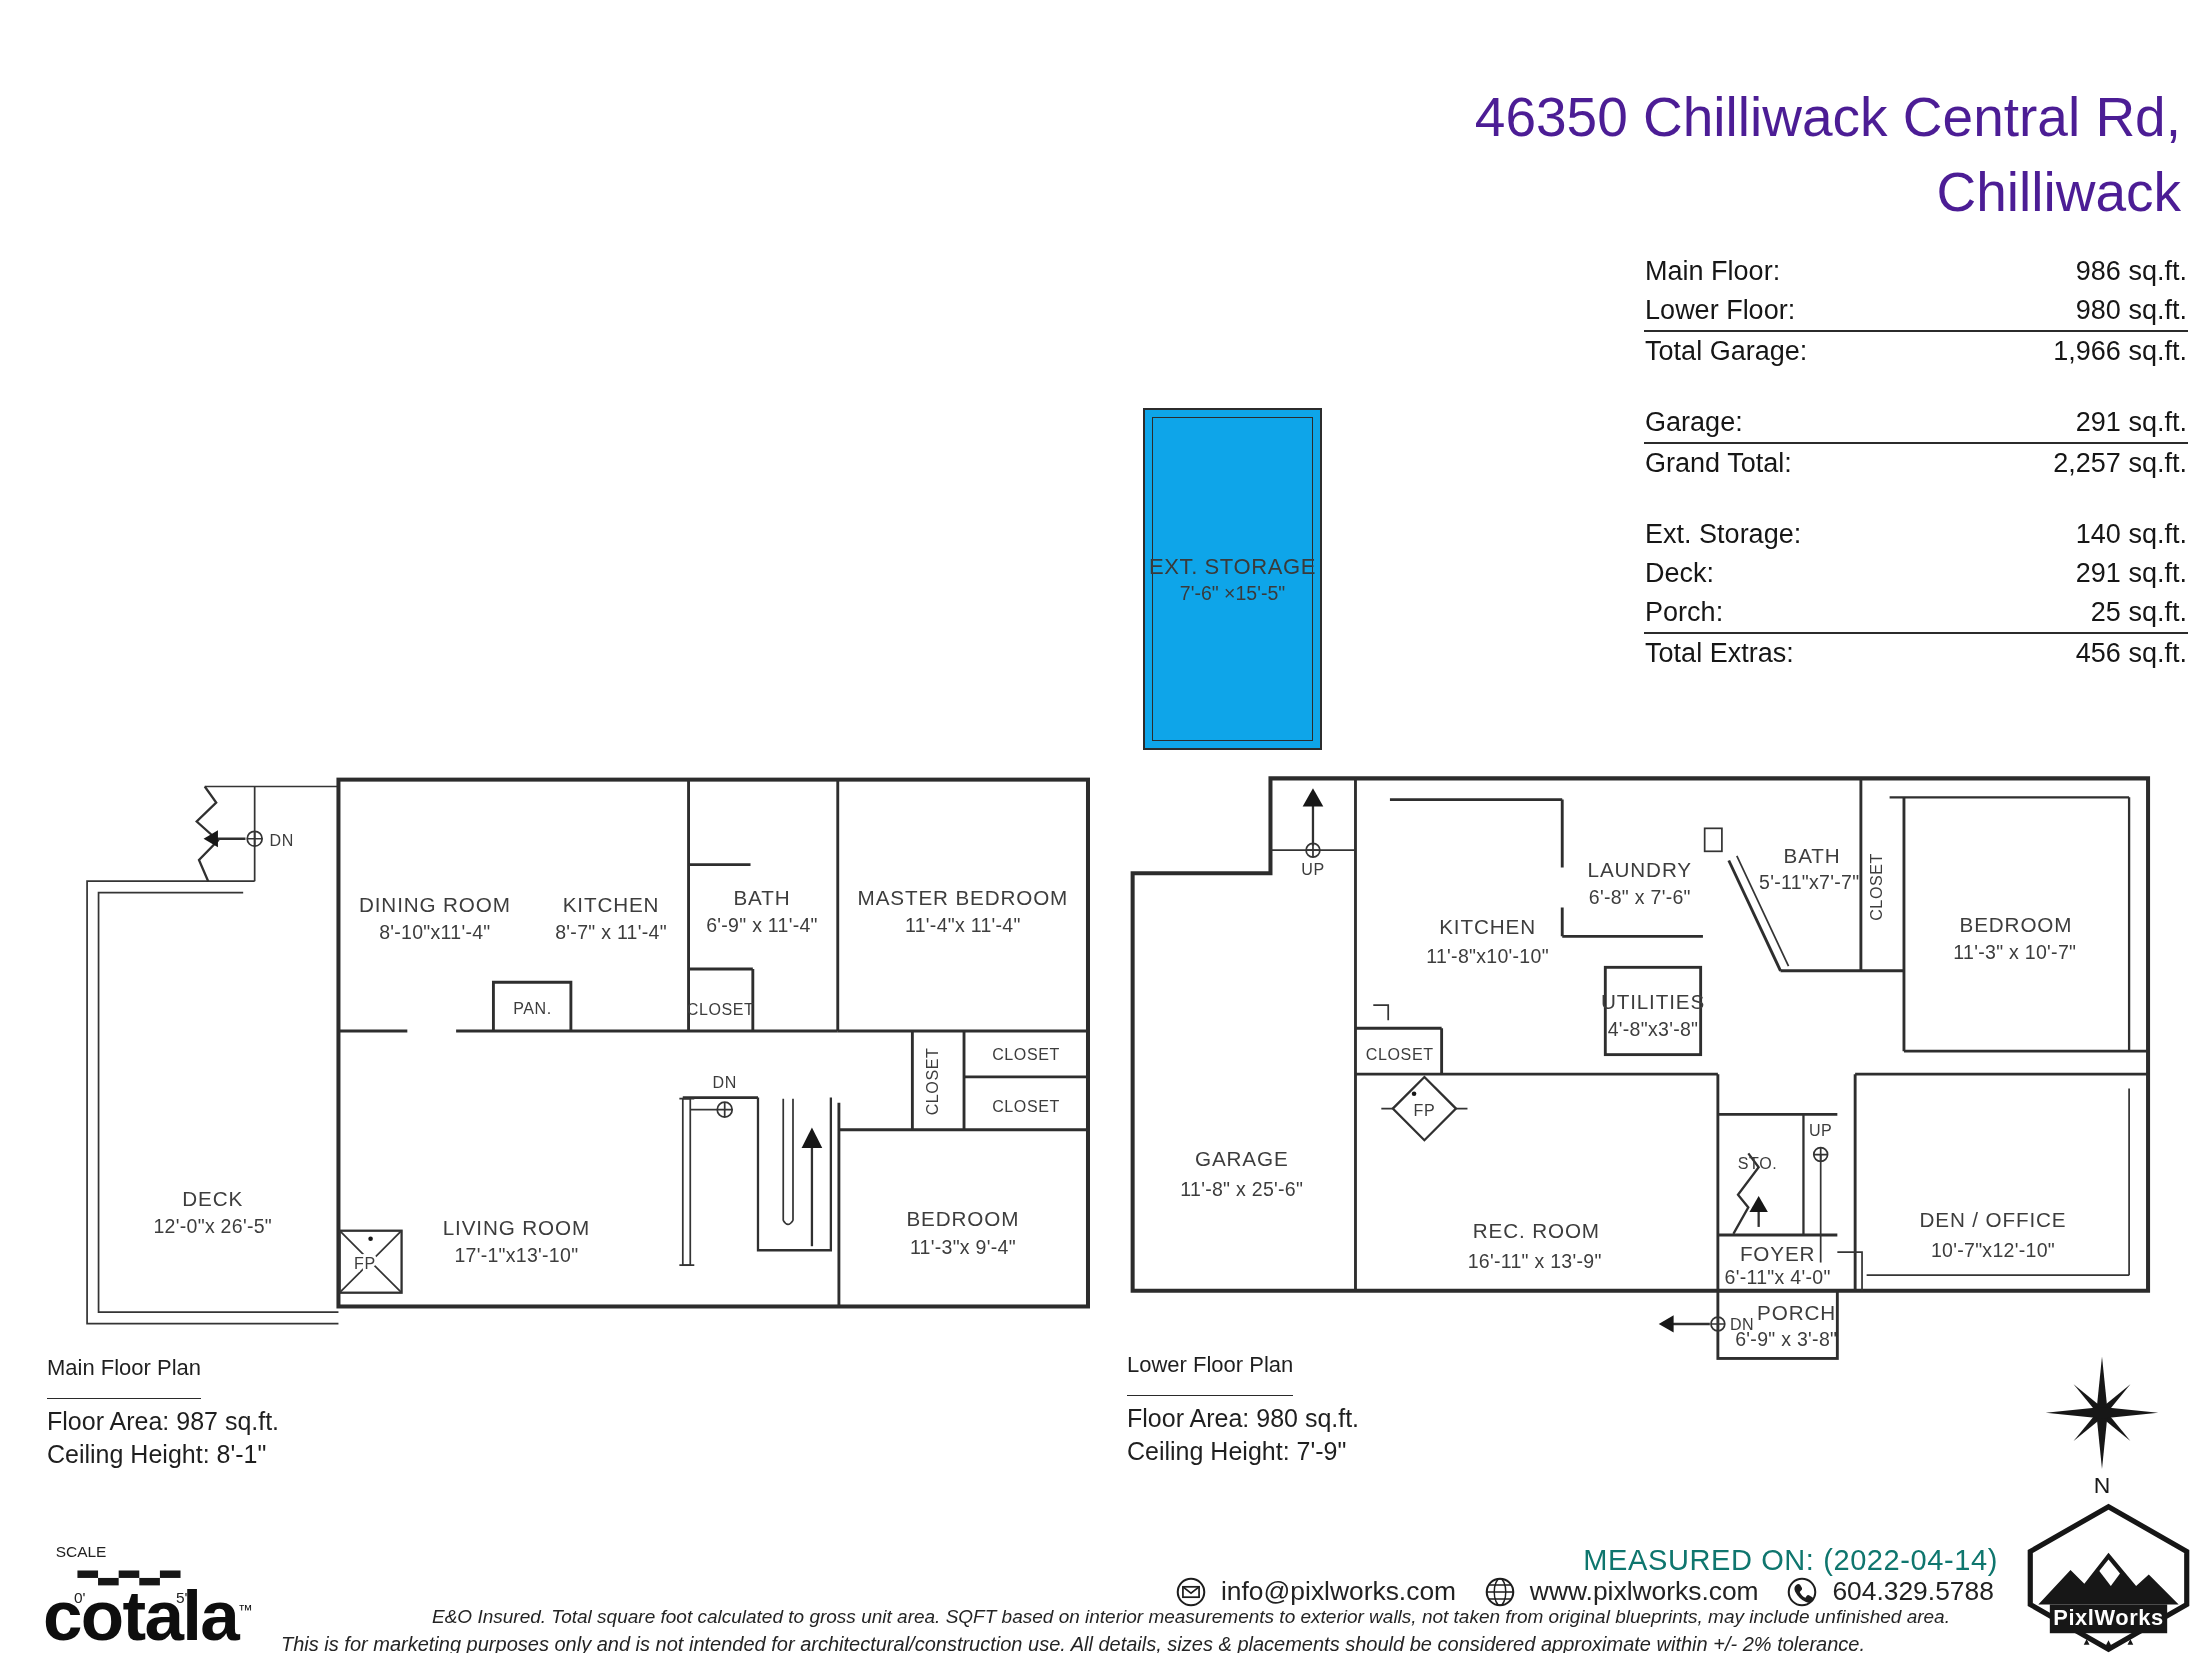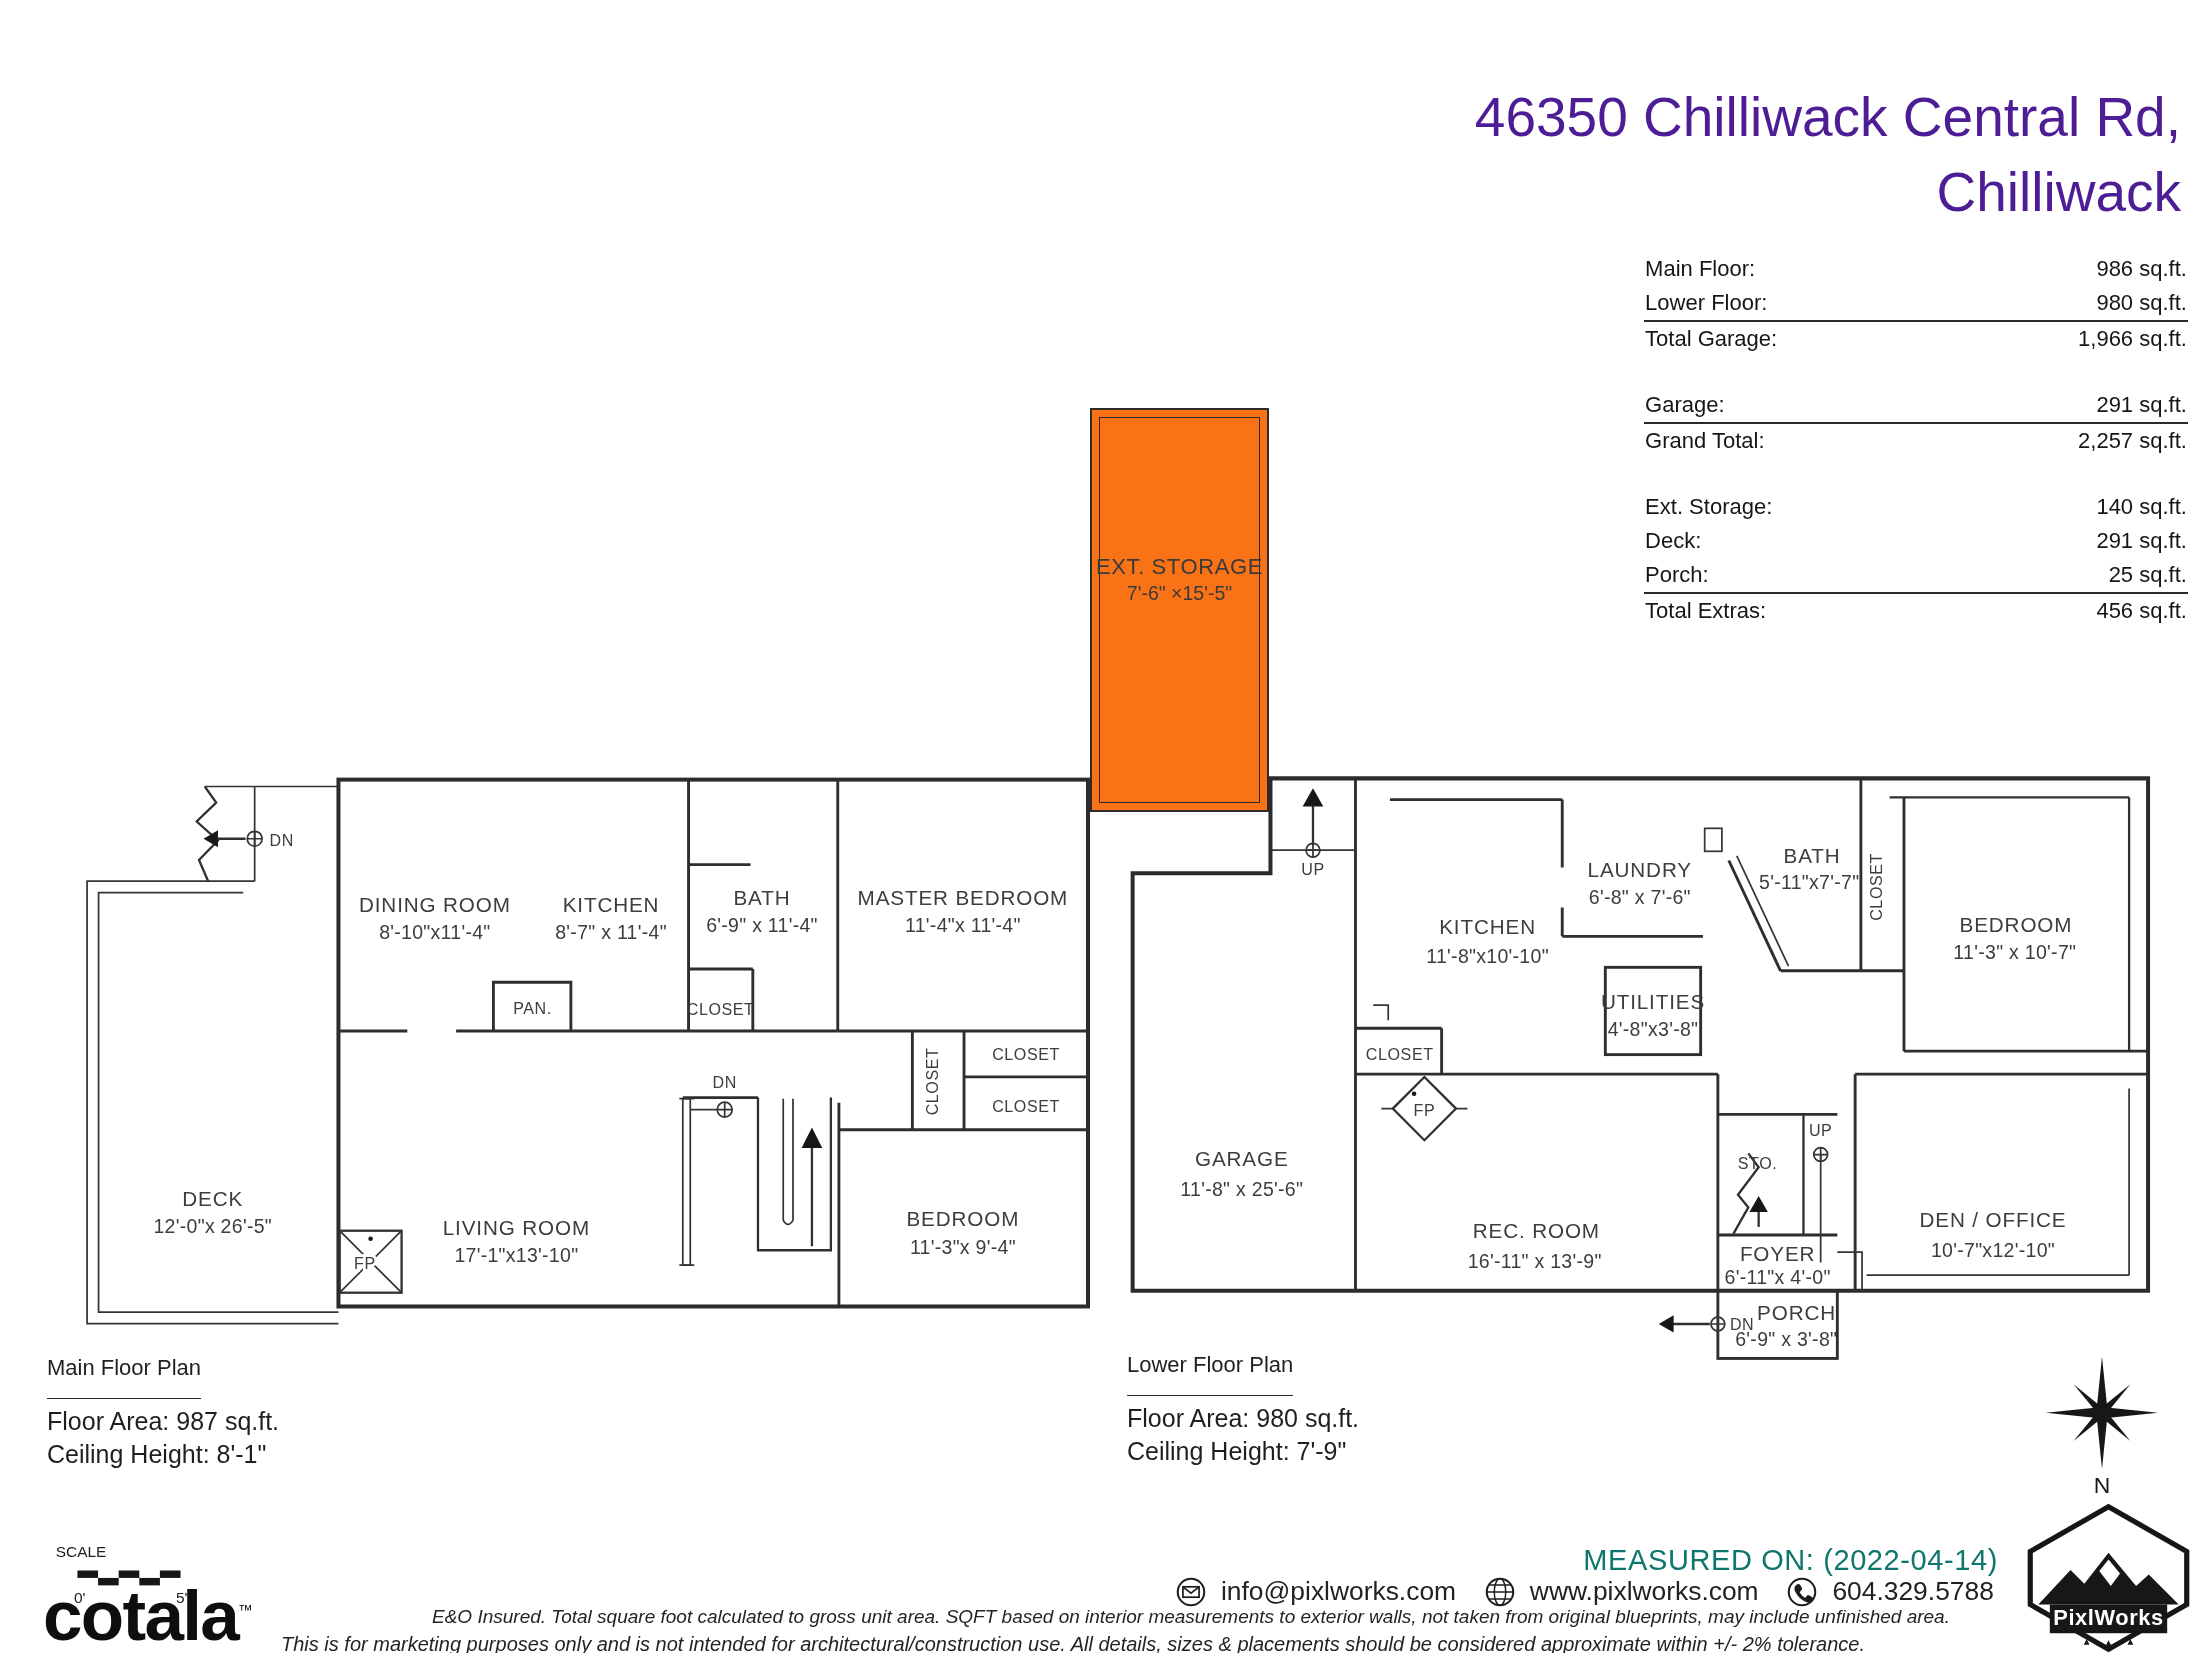--- a/index.html
+++ b/index.html
@@ -7,28 +7,28 @@
     width:2205px;height:1654px;position:relative;background:#ffffff;
     font-family:"Liberation Sans", sans-serif;color:#1c1c1c;overflow:hidden;
   }
   *{box-sizing:border-box;}
   .abs{position:absolute;}
 
   
   #title{right:24px;top:80px;text-align:right;font-size:55px;line-height:1.36;color:#4c1d95;}
 
   
-  #area-table{left:1644px;top:252px;width:544px;font-size:22px;color:#161616;}
+  #area-table{left:1644px;top:252px;width:544px;font-size:27px;color:#161616;}
   .at-row{display:flex;justify-content:space-between;align-items:baseline;padding:4px 1.1px 4px 1.1px;}
   .at-total{border-top:2.3px solid #2b2b2b;}
   .at-gap{height:32px;}
   .at-val{text-align:center;}
 
   
-  #ext-storage{left:1090px;top:408px;width:179px;height:404px;border:2.9px solid #2c2c2c;background:#f97316;}
+  #ext-storage{left:1143px;top:408px;width:179px;height:342px;border:2.9px solid #2c2c2c;background:#0ea5e9;}
   #ext-storage .inner{position:absolute;left:6.9px;top:6.9px;right:6.9px;bottom:6.9px;border:1.7px solid #2c2c2c;}
   #ext-storage .lbl{position:absolute;left:0;right:0;top:144px;text-align:center;font-size:22px;letter-spacing:0.6px;color:#3a3a3a;}
   #ext-storage .dims{position:absolute;left:0;right:0;top:172px;text-align:center;font-size:19.5px;color:#3a3a3a;}
 
   
   .caption{font-size:25px;color:#1f1f1f;line-height:1.34;}
   .caption .cap-title{display:inline-block;font-size:22px;border-bottom:1.7px solid #2a2a2a;padding-bottom:16px;margin-bottom:5.2px;}
   #main-caption{left:47px;top:1350px;}
   #lower-caption{left:1127px;top:1347px;}
 

